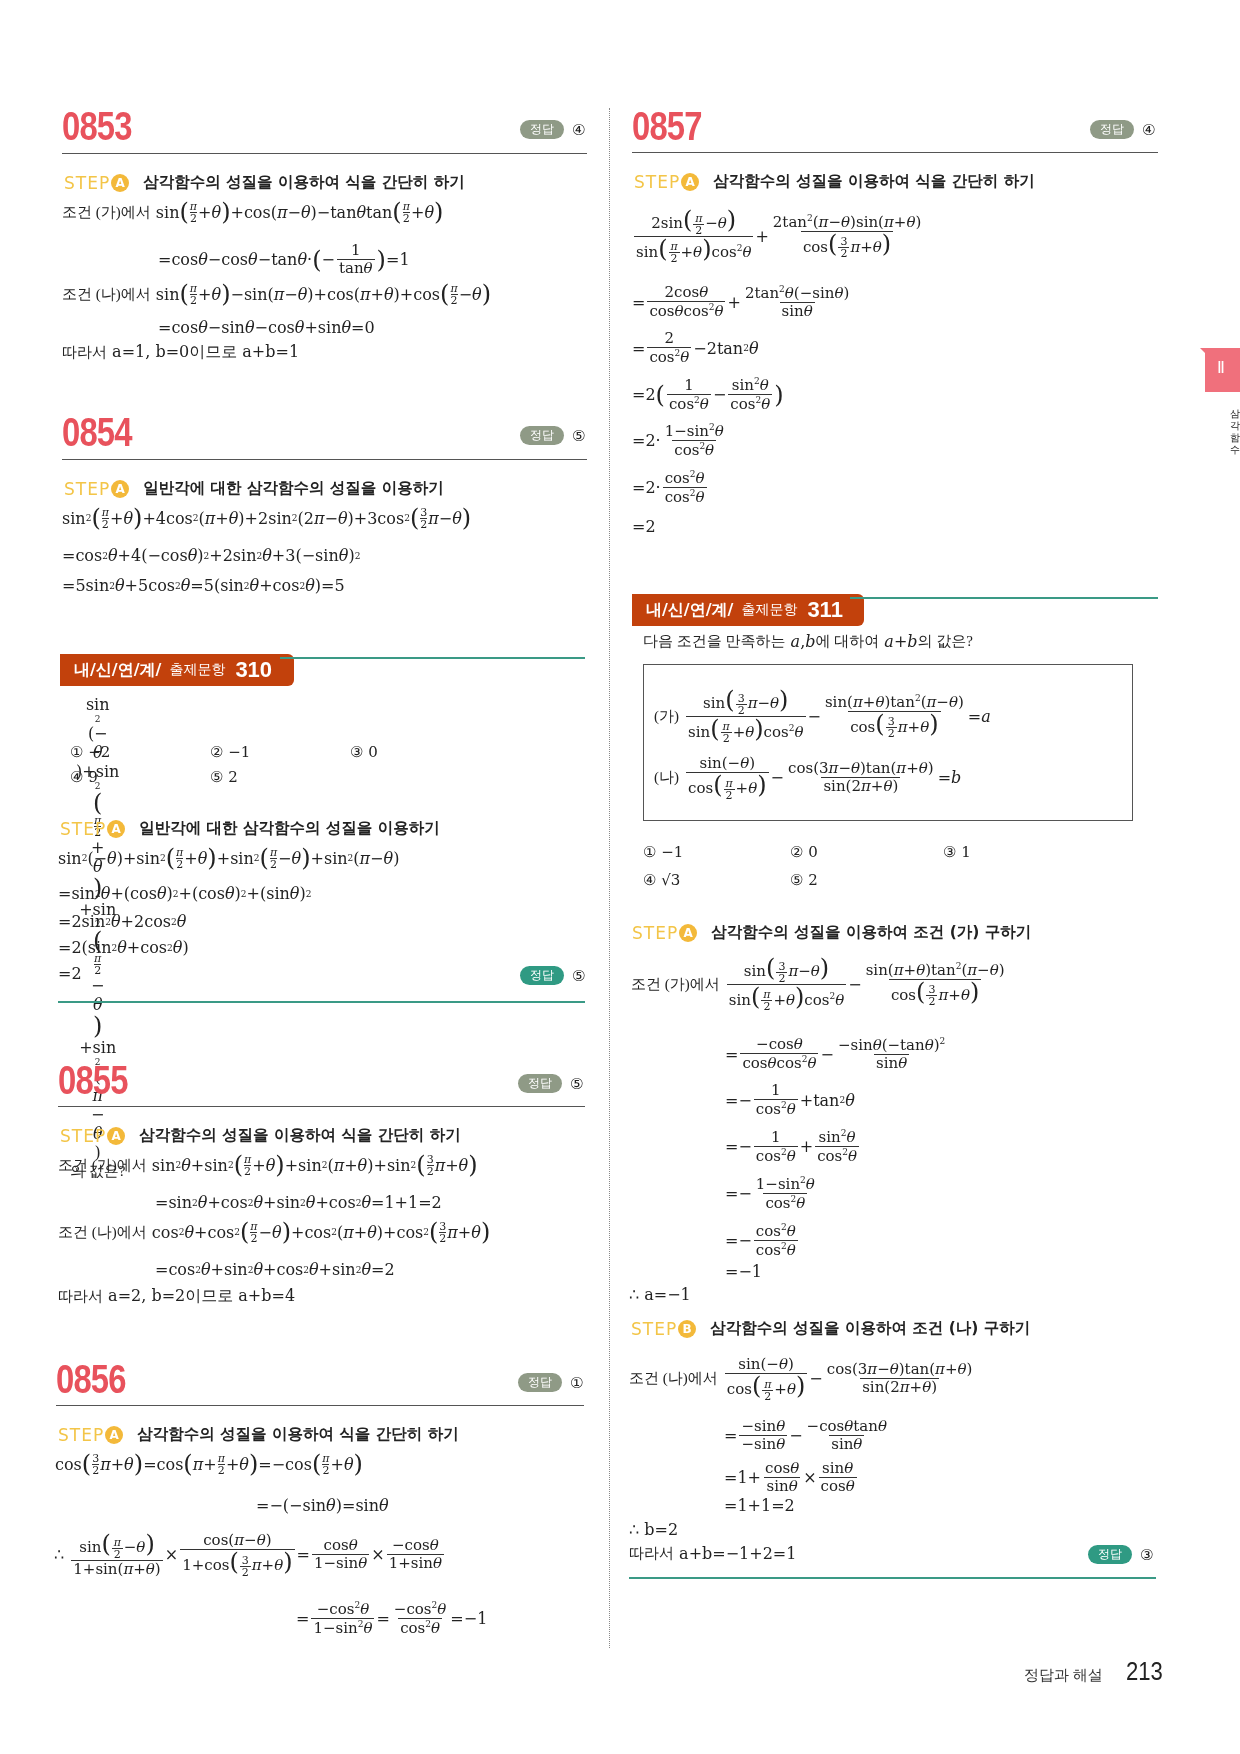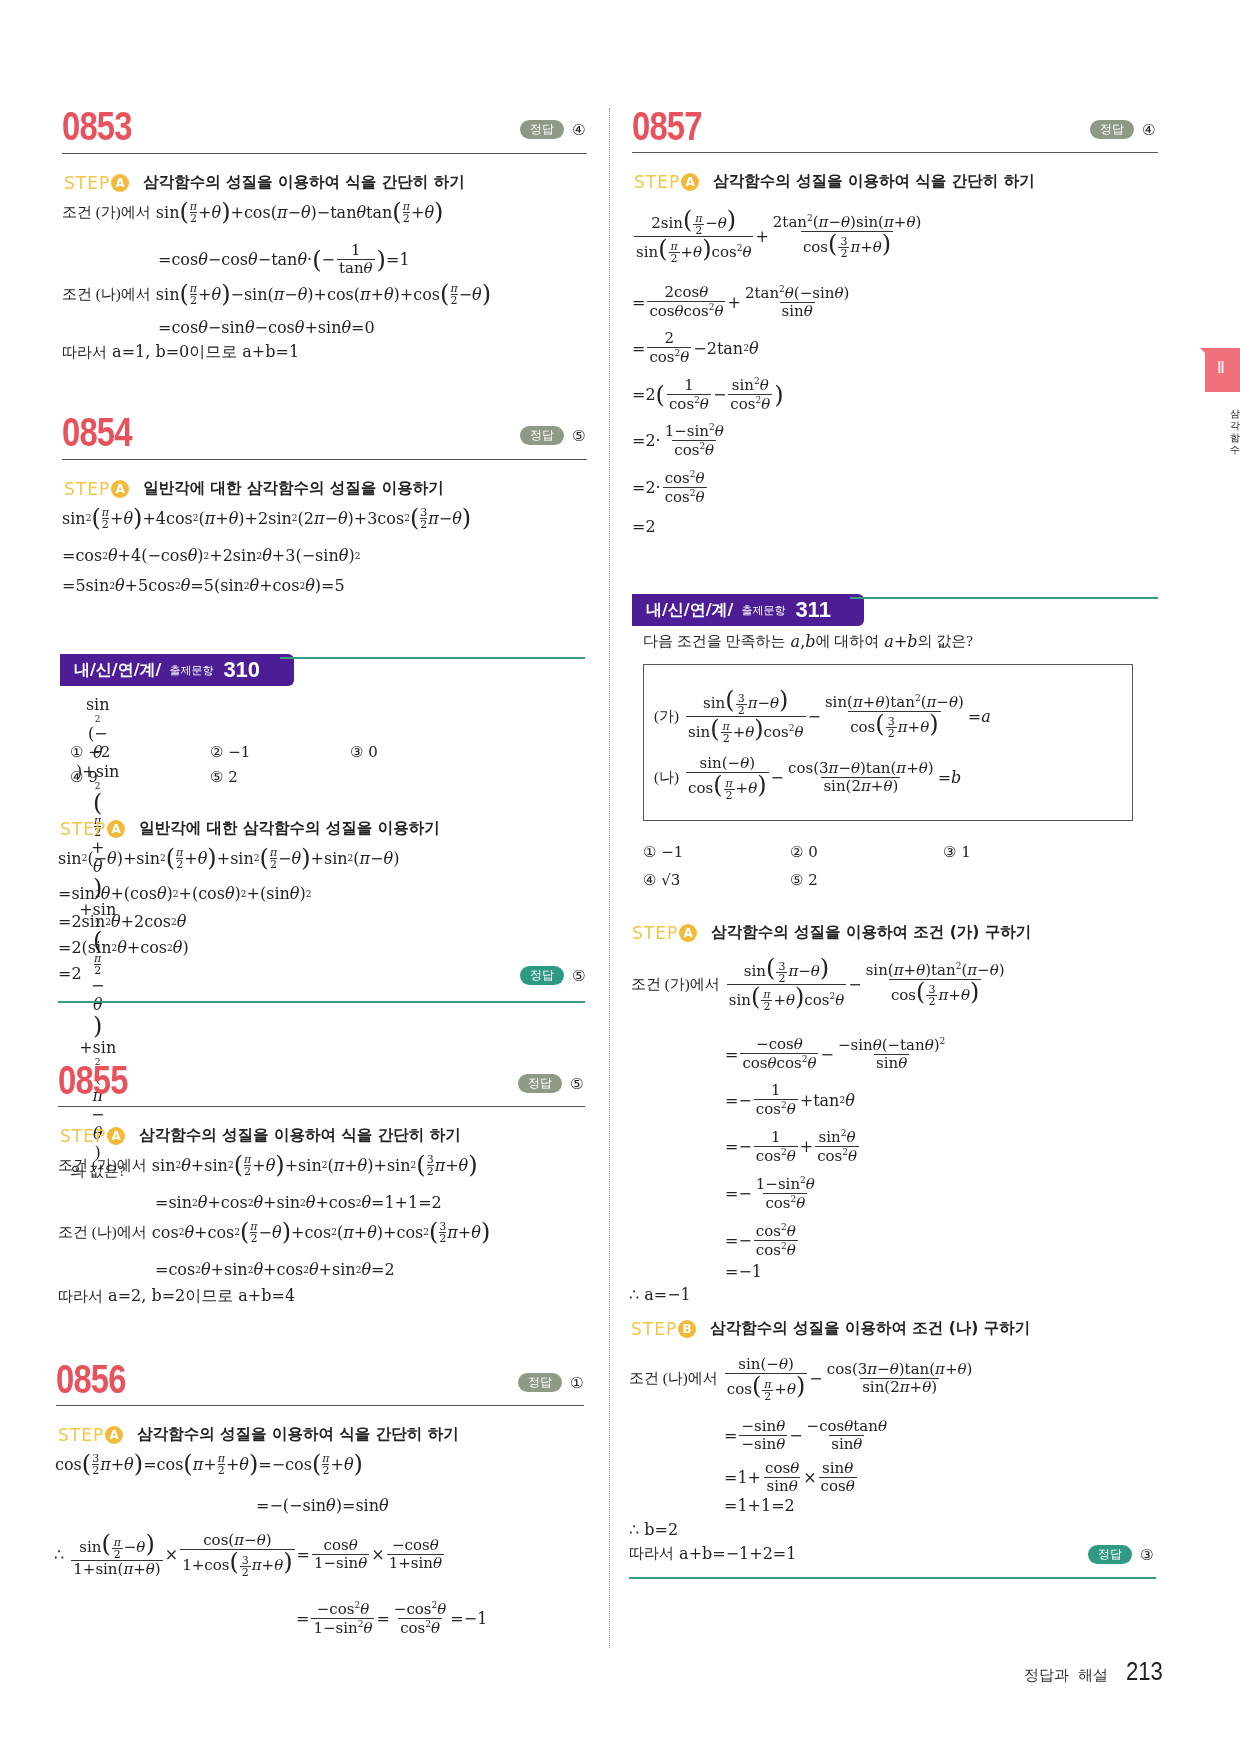--- a/index.html
+++ b/index.html
@@ -18,30 +18,30 @@
   .ln{position:absolute;font-size:16px;white-space:nowrap;display:flex;align-items:center;}
   .kr{font-family:Liberation Serif, serif;font-size:15px;}
   .fr{display:inline-flex;flex-direction:column;align-items:center;vertical-align:middle;margin:0 2px;font-size:15px;line-height:1.15;}
   .fr .n{padding:0 2px;}
   .fr .d{border-top:1px solid #333;padding:0 2px;}
   .sfr{display:inline-flex;flex-direction:column;align-items:center;vertical-align:middle;font-size:11px;line-height:1;margin:0 1px;}
   .sfr .d{border-top:1px solid #333;}
   .bp{font-size:24px;font-weight:lighter;line-height:1;}
   i{font-style:italic;}
   sup{font-size:9px;}
-  .tag{position:absolute;background:#4c1d95;color:#fff;font-family:"DejaVu Sans",sans-serif;font-weight:bold;border-radius:0 6px 6px 0;display:flex;align-items:center;padding-left:14px;}
+  .tag{position:absolute;background:#c2410c;color:#fff;font-family:"DejaVu Sans",sans-serif;font-weight:bold;border-radius:0 6px 6px 0;display:flex;align-items:center;padding-left:14px;}
   .tag .a{font-size:16px;}
-  .tag .b{font-size:11px;font-weight:normal;margin-left:8px;}
+  .tag .b{font-size:14px;font-weight:normal;margin-left:8px;}
   .tag .c{font-size:22px;margin-left:10px;font-family:"Liberation Sans",sans-serif;}
   .choice{position:absolute;font-size:15px;font-family:"DejaVu Serif",serif;}
   .box{position:absolute;border:1px solid #555;}
   .divider{position:absolute;left:609px;top:108px;width:0;height:1540px;border-left:1px dotted #888;}
   .sidetab{position:absolute;left:1205px;top:348px;width:35px;height:44px;background:#f0707c;}
   .sidetab-tri{position:absolute;left:1200px;top:348px;width:0;height:0;border-top:0 solid transparent;border-right:22px solid #f0707c;border-bottom:22px solid transparent;}
-  .footer{position:absolute;font-family:Liberation Mono, monospace;}
+  .footer{position:absolute;font-family:Liberation Serif, serif;}
 </style>
 </head>
 <body>
 
 <div class="abs num" style="left:62px;top:104px;">0853</div>
 <div class="ans" style="left:520px;top:120px;">
   <span class="pill">정답</span>
   <span>④</span>
 </div>
 <div class="rule" style="left:62px;top:153px;width:525px;"></div>

